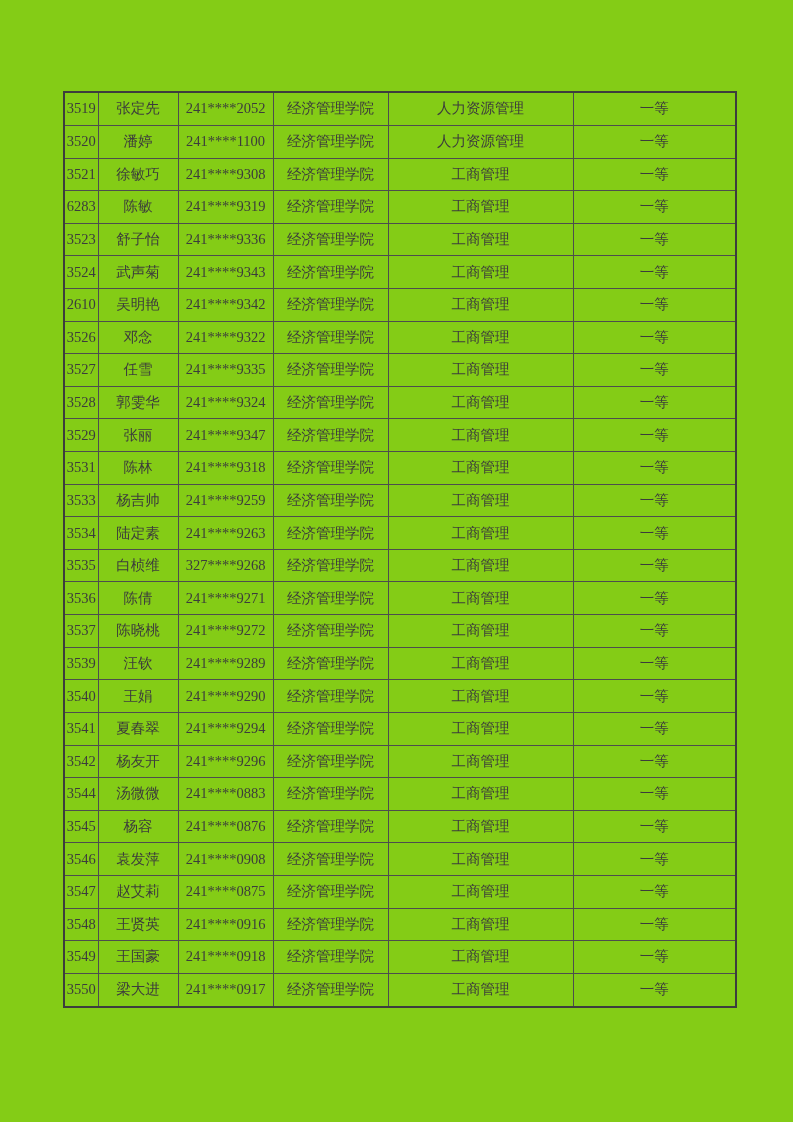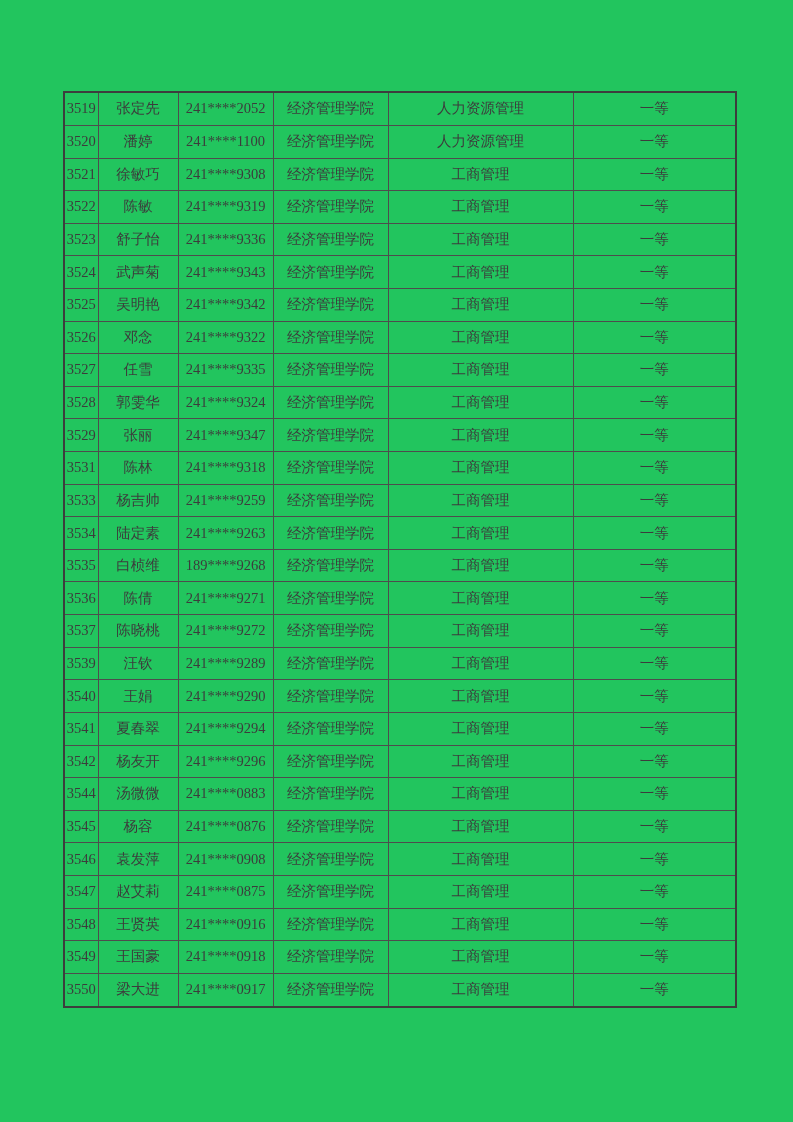--- a/index.html
+++ b/index.html
@@ -4,21 +4,21 @@
 <style>
   html, body {
     margin: 0;
     padding: 0;
     background: #ffffff;
   }
   .page {
     position: relative;
     width: 793px;
     height: 1122px;
-    background: #22c55e;
+    background: #84cc16;
     overflow: hidden;
     font-family: "Liberation Serif", "DejaVu Serif", serif;
   }
   table.award-table {
     position: absolute;
     left: 63px;
     top: 91px;
     width: 672px;
     height: 917px;
     border-collapse: collapse;
@@ -74,21 +74,21 @@
         </tr>
         <tr>
           <td>3521</td>
           <td>徐敏巧</td>
           <td>241****9308</td>
           <td>经济管理学院</td>
           <td>工商管理</td>
           <td>一等</td>
         </tr>
         <tr>
-          <td>3522</td>
+          <td>6283</td>
           <td>陈敏</td>
           <td>241****9319</td>
           <td>经济管理学院</td>
           <td>工商管理</td>
           <td>一等</td>
         </tr>
         <tr>
           <td>3523</td>
           <td>舒子怡</td>
           <td>241****9336</td>
@@ -98,21 +98,21 @@
         </tr>
         <tr>
           <td>3524</td>
           <td>武声菊</td>
           <td>241****9343</td>
           <td>经济管理学院</td>
           <td>工商管理</td>
           <td>一等</td>
         </tr>
         <tr>
-          <td>3525</td>
+          <td>2610</td>
           <td>吴明艳</td>
           <td>241****9342</td>
           <td>经济管理学院</td>
           <td>工商管理</td>
           <td>一等</td>
         </tr>
         <tr>
           <td>3526</td>
           <td>邓念</td>
           <td>241****9322</td>
@@ -164,21 +164,21 @@
           <td>3534</td>
           <td>陆定素</td>
           <td>241****9263</td>
           <td>经济管理学院</td>
           <td>工商管理</td>
           <td>一等</td>
         </tr>
         <tr>
           <td>3535</td>
           <td>白桢维</td>
-          <td>189****9268</td>
+          <td>327****9268</td>
           <td>经济管理学院</td>
           <td>工商管理</td>
           <td>一等</td>
         </tr>
         <tr>
           <td>3536</td>
           <td>陈倩</td>
           <td>241****9271</td>
           <td>经济管理学院</td>
           <td>工商管理</td>

